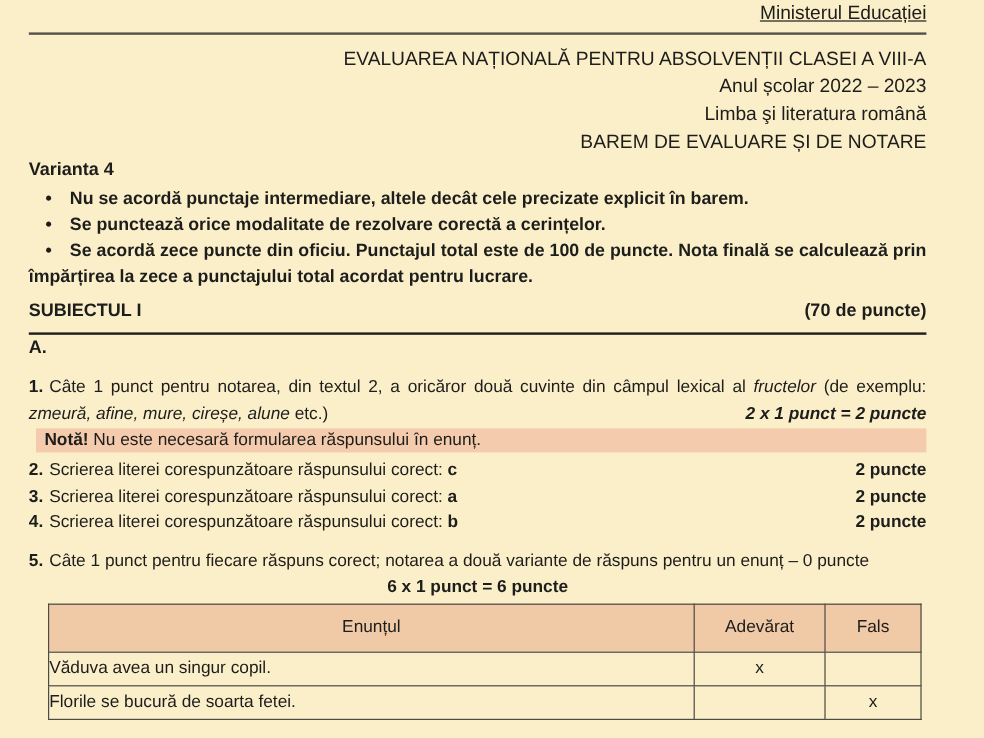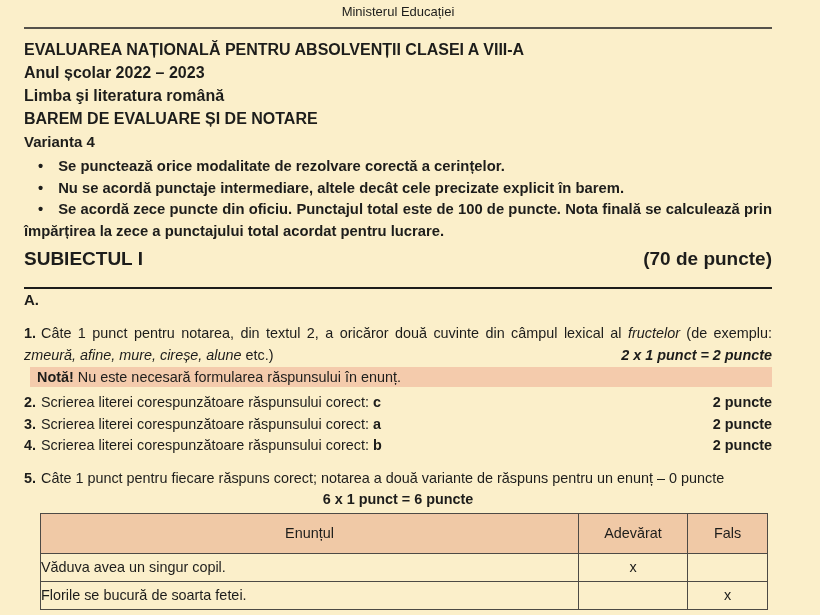--- a/index.html
+++ b/index.html
@@ -16,36 +16,36 @@
     width:820px;height:615px;overflow:hidden;
     background:var(--bg);
     color:var(--ink);
     font-family:"Liberation Sans",sans-serif;
     font-size:14.4px;
   }
   .page{padding:3px 48px 0 24px;}
   .b{font-weight:700;text-align:center;}
   .i{font-style:italic;}
 
-  .gov-line{text-align:center;font-size:13px;line-height:17px;}
+  .gov-line{text-align:right;font-size:16px;line-height:17px;text-decoration:underline;}
   .divider{border:none;border-top:2px solid var(--line);margin:7px 0 0 0;}
 
   .titles{margin-top:9px;}
-  .title-line{text-align:left;font-weight:700;font-size:16px;line-height:23px;}
+  .title-line{text-align:right;font-weight:400;font-size:16px;line-height:23px;}
   .variant{text-align:left;font-weight:700;font-size:15px;line-height:22px;margin-top:1px;}
 
   .rules{margin-top:3px;}
   .rule{font-weight:700;font-size:14.8px;line-height:21.5px;text-align:justify;margin:0;}
   .bullet{margin-left:14px;margin-right:15px;}
 
   .subject-row{
     display:flex;justify-content:space-between;align-items:flex-end;
-    font-weight:700;font-size:19px;line-height:19px;
+    font-weight:700;font-size:15px;line-height:19px;
     border-bottom:2px solid var(--ink);
-    margin-top:7px;padding-bottom:19px;
+    margin-top:7px;padding-bottom:9px;
   }
   .part{font-weight:700;font-size:15px;line-height:21px;}
 
   .para{line-height:21.5px;text-align:justify;margin:0;}
   .num{font-weight:700;margin-right:5px;}
   .item1{margin-top:13px;position:relative;}
   .pts-abs{position:absolute;right:0;bottom:0;font-weight:700;font-style:italic;}
 
   .nota{
     background:var(--hl);
@@ -94,22 +94,22 @@
 
   <div class="titles">
     <div class="title-line">EVALUAREA NAȚIONALĂ PENTRU ABSOLVENȚII CLASEI A VIII-A</div>
     <div class="title-line">Anul școlar 2022 – 2023</div>
     <div class="title-line">Limba şi literatura română</div>
     <div class="title-line">BAREM DE EVALUARE ȘI DE NOTARE</div>
     <div class="variant">Varianta 4</div>
   </div>
 
   <div class="rules">
+    <p class="rule"><span class="bullet">•</span><span>Nu se acordă punctaje intermediare, altele decât cele precizate explicit în barem.</span></p>
     <p class="rule"><span class="bullet">•</span><span>Se punctează orice modalitate de rezolvare corectă a cerințelor.</span></p>
-    <p class="rule"><span class="bullet">•</span><span>Nu se acordă punctaje intermediare, altele decât cele precizate explicit în barem.</span></p>
     <p class="rule"><span class="bullet">•</span><span>Se acordă zece puncte din oficiu. Punctajul total este de 100 de puncte. Nota finală se calculează prin împărțirea la zece a punctajului total acordat pentru lucrare.</span></p>
   </div>
 
   <div class="subject-row">
     <span>SUBIECTUL I</span>
     <span>(70 de puncte)</span>
   </div>
   <div class="part">A.</div>
 
   <p class="para item1">

